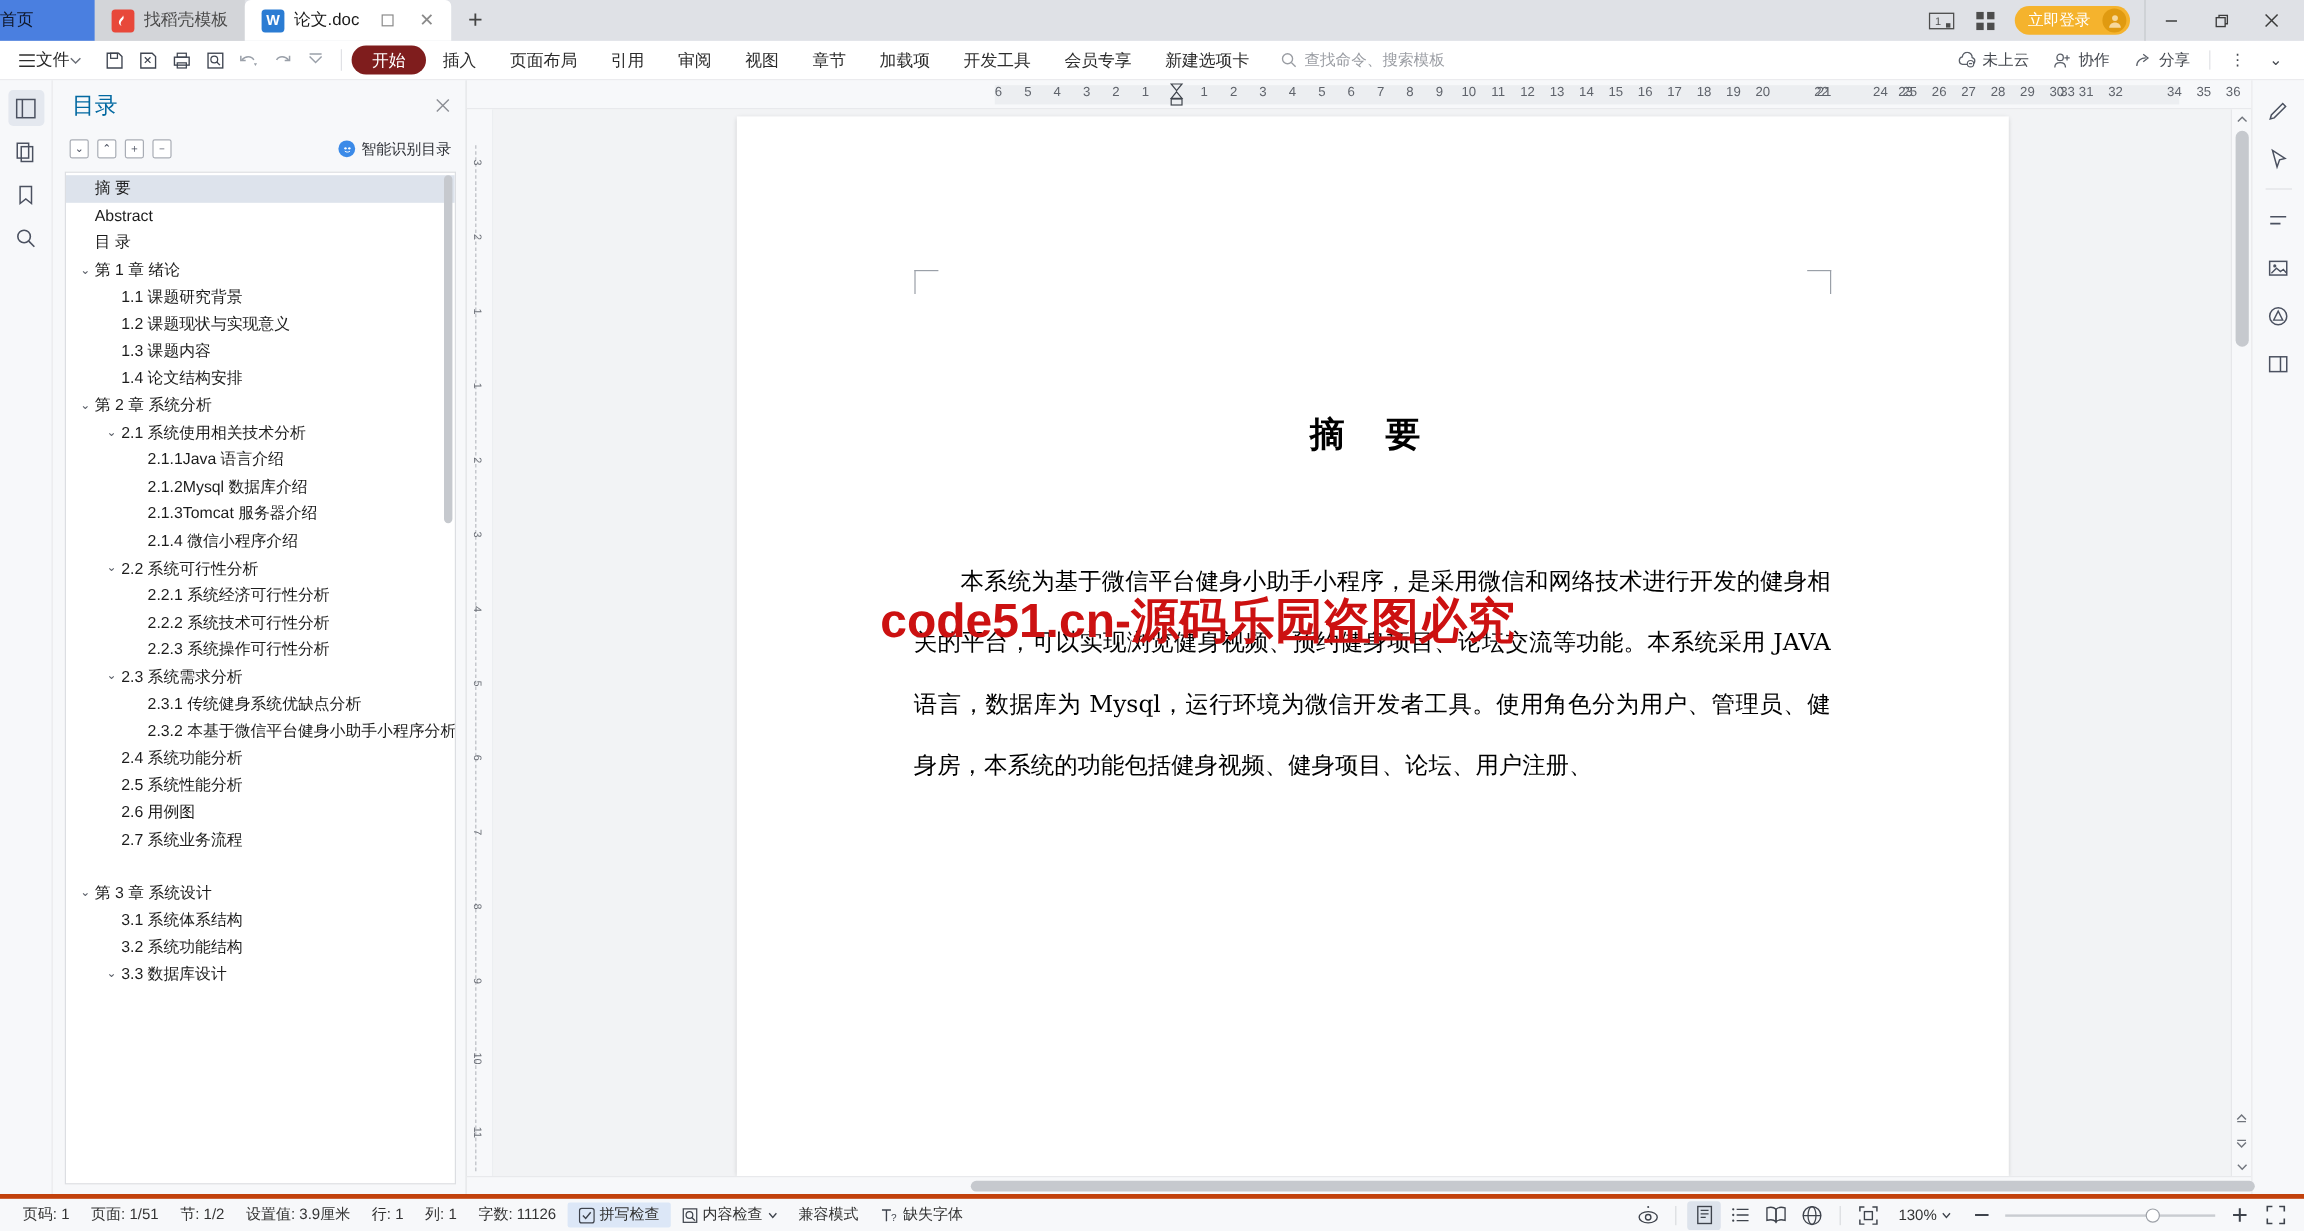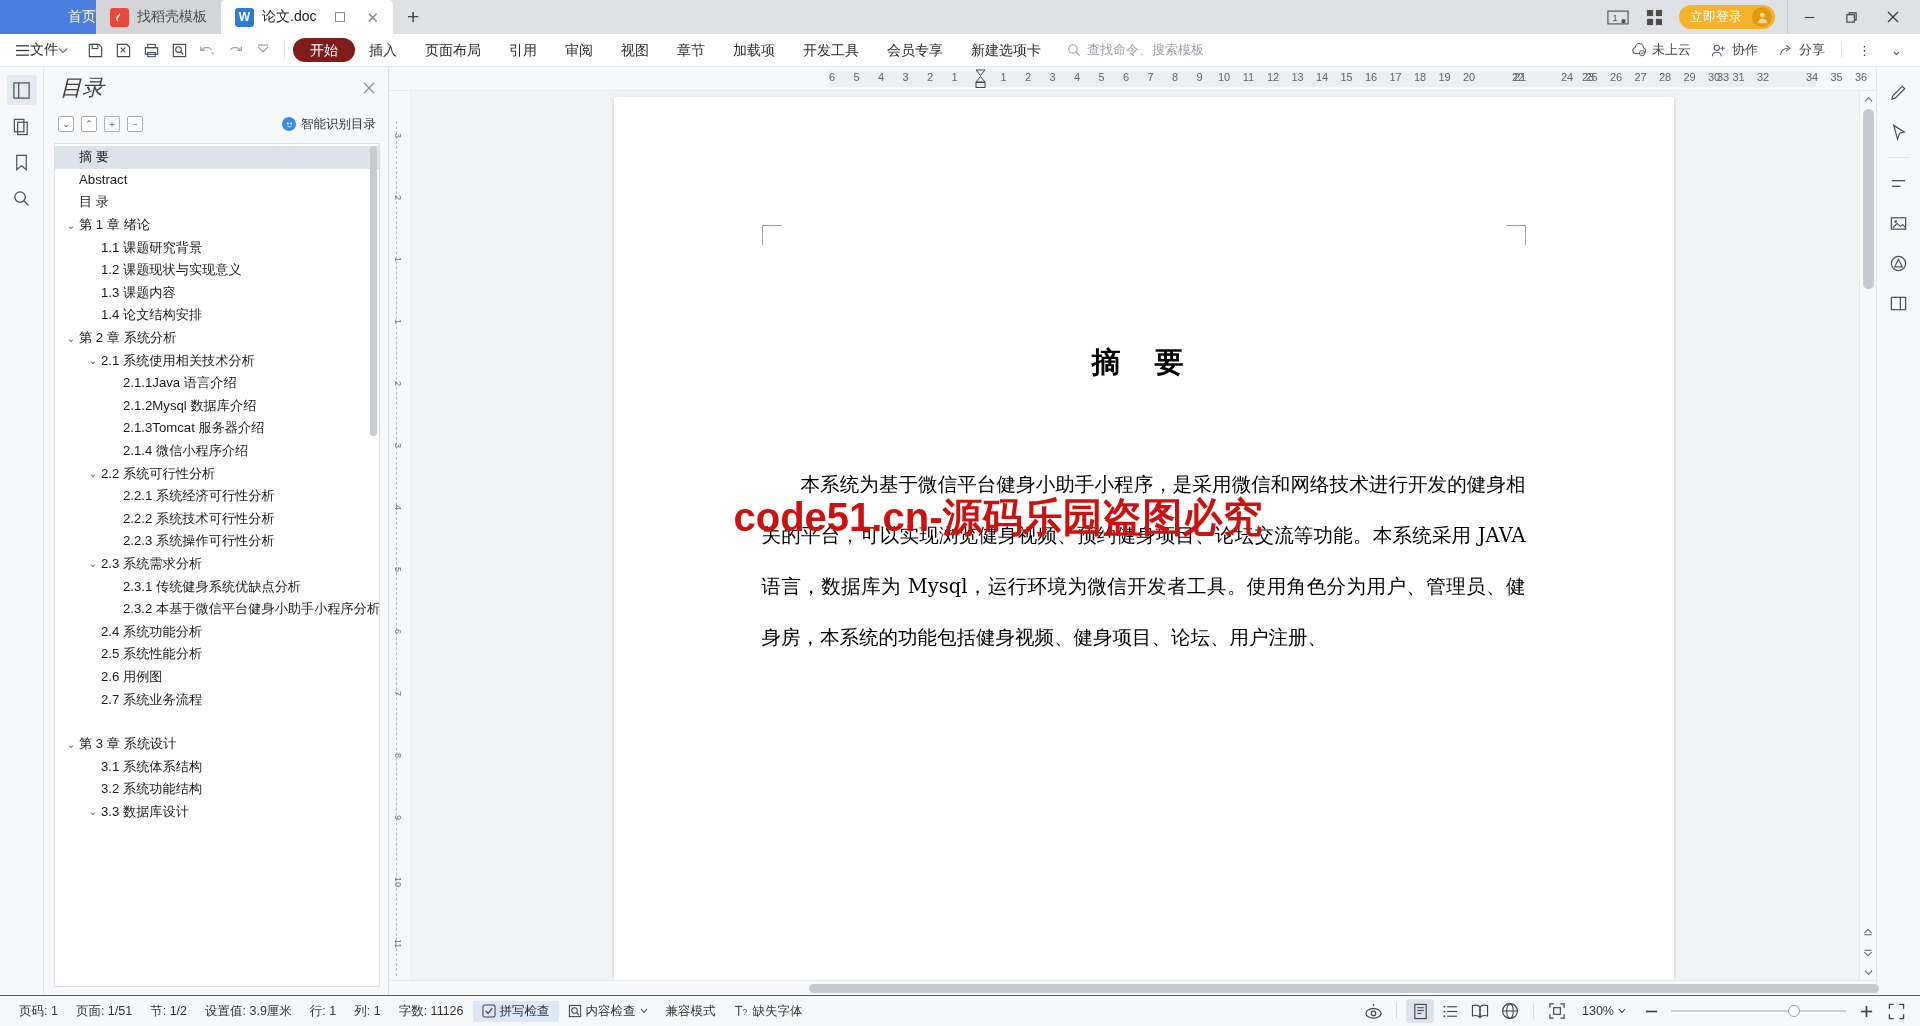--- a/index.html
+++ b/index.html
@@ -14,21 +14,21 @@
   
   .titlebar {
     height: 34px; background: #dfe1e6; display: flex; align-items: flex-end;
     position: relative; flex: 0 0 34px;
   }
   .tab {
     height: 34px; display: flex; align-items: center; gap: 8px;
     padding: 0 14px; font-size: 14px; color: #333; position: relative;
     cursor: default; min-width: 70px;
   }
-  .tab.home { background: #4a7fe0; color: #fef9c3; justify-content: flex-end; width: 96px; padding: 0; }
+  .tab.home { background: #4a7fe0; color: #0f172a; justify-content: flex-start; width: 79px; padding: 0; }
   .tab.inactive { background: #d3d5d9; color: #4a4a4a; }
   .tab.active { background: #fff; color: #1a1a1a; border-top-left-radius: 5px; border-top-right-radius: 5px; }
   .tab-ico { width: 19px; height: 19px; border-radius: 3px; flex: 0 0 19px;
              display: flex; align-items: center; justify-content: center;
              font-size: 12px; font-weight: bold; color: #fff; }
   .tab-ico.red { background: #e8483a; }
   .tab-ico.blue { background: #2b7cd3; }
   .tab-label { white-space: nowrap; }
   .tab-close { margin-left: 12px; font-size: 15px; color: #8a8a8a; line-height: 1; }
   .tab-restore { margin-left: 10px; font-size: 13px; color: #8a8a8a; }
@@ -70,21 +70,21 @@
   .rail { width: 44px; background: #f7f8fa; border-right: 1px solid #e6e7ea;
           display: flex; flex-direction: column; align-items: center; padding-top: 8px; gap: 6px; }
   .rail-btn { width: 30px; height: 30px; border-radius: 4px; display: flex; align-items: center;
               justify-content: center; color: #4b5160; }
   .rail-btn.active { background: #e4e8ef; }
 
   
   .navpane { width: 345px; background: #f7f8fa; border-right: 1px solid #dcdee2;
              display: flex; flex-direction: column; }
   .nav-head { height: 42px; display: flex; align-items: center; padding: 0 12px 0 16px; }
-  .nav-title { font-size: 22px; color: #404040; font-style: italic; }
+  .nav-title { font-size: 19px; color: #0369a1; }
   .nav-x { margin-left: auto; font-size: 17px; color: #8b8e94; }
   .nav-tools { height: 30px; display: flex; align-items: center; padding: 0 12px 0 14px; gap: 7px; }
   .sq-btn { width: 16px; height: 16px; border: 1px solid #a9adb5; border-radius: 2px;
             display: flex; align-items: center; justify-content: center;
             font-size: 9px; color: #4b5160; background: #fff; }
   .smart-toc { margin-left: auto; display: flex; align-items: center; gap: 5px; font-size: 12.5px; color: #2f3238; }
   .smart-dot { width: 14px; height: 14px; border-radius: 50%; background: #3b8ae8; flex: 0 0 14px;
                display:flex; align-items:center; justify-content:center; }
   .toc-wrap { flex: 1; margin: 4px 8px 8px 10px; border: 1px solid #dcdee2; background: #fff;
               overflow: hidden; position: relative; }
@@ -138,21 +138,21 @@
   .hs-thumb { position: absolute; left: 420px; width: 1070px; height: 9px; top: 3px;
               background: #c6c9ce; border-radius: 5px; }
 
   
   .rrail { width: 44px; background: #f7f8fa; border-left: 1px solid #e6e7ea;
            display: flex; flex-direction: column; align-items: center; padding-top: 10px; gap: 10px; }
   .rrail-btn { width: 30px; height: 30px; display: flex; align-items: center; justify-content: center; color: #4b5160; }
   .rrail-sep { width: 22px; height: 1px; background: #dfe1e5; }
 
   
-  .statusbar { height: 31px; background: #f7f8fa; border-top: 1px solid #c2410c;
+  .statusbar { height: 31px; background: #f7f8fa; border-top: 4px solid #c2410c;
                display: flex; align-items: center; flex: 0 0 31px; padding: 0 10px; font-size: 12.5px; color: #333; }
   .sb-item { padding: 0 9px; white-space: nowrap; display: flex; align-items: center; gap: 4px; }
   .sb-item.hl { background: #dce7f7; height: 21px; border-radius: 2px; }
   .sb-right { margin-left: auto; display: flex; align-items: center; gap: 2px; }
   .sb-ico { width: 28px; height: 24px; display: flex; align-items: center; justify-content: center; color: #3e434c; }
   .sb-ico.on { background: #dde3ec; border-radius: 3px; }
   .sb-div { width: 1px; height: 16px; background: #d9dbdf; margin: 0 7px; }
   .zoom-slider { display: flex; align-items: center; gap: 0; margin: 0 4px; }
   .zs-line { width: 175px; height: 2px; background: #c9ccd1; position: relative; }
   .zs-knob { position: absolute; left: 117px; top: -5px; width: 12px; height: 12px;

